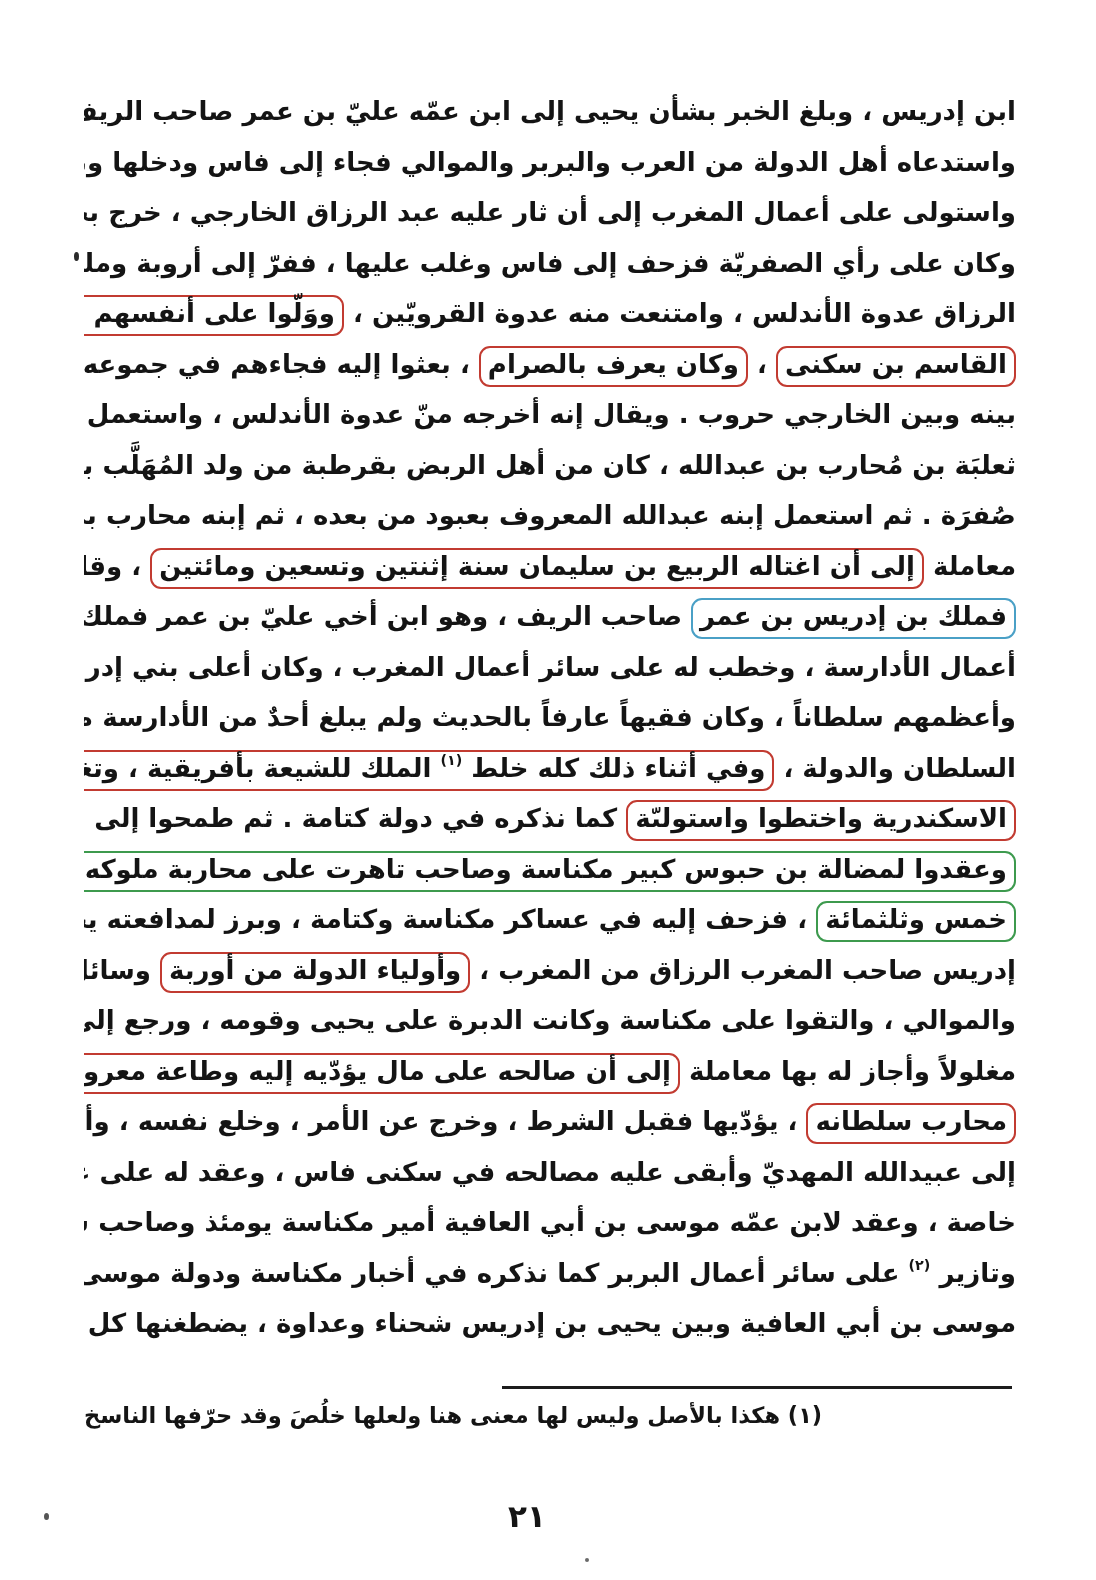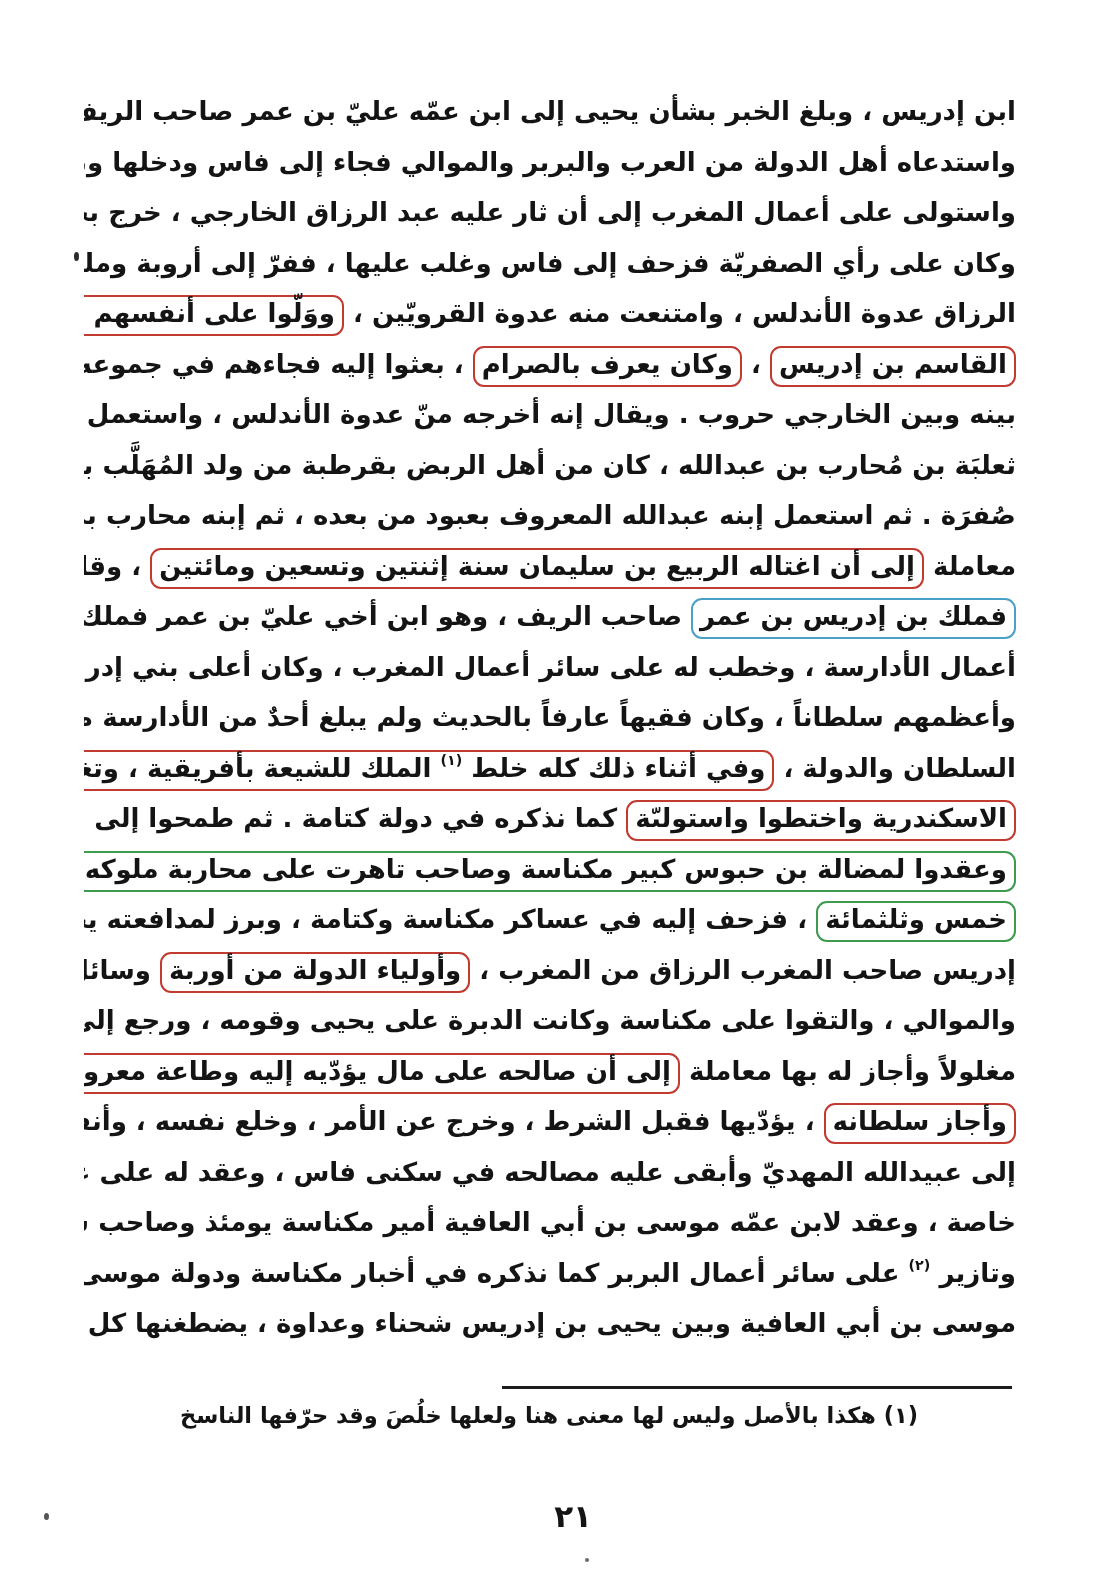--- a/index.html
+++ b/index.html
@@ -44,68 +44,68 @@
   .footnote-separator {
     position:absolute;
     top:1386px; right:84px;
     width:510px; height:3px;
     background:#1c1c1c;
   }
   .footnote {
     position:absolute;
     right:82px; left:84px;
     direction:rtl;
-    text-align:center;
+    text-align:left;
     font-size:22.5px;
     font-weight:bold;
     line-height:34px;
   }
   .footnote-1 { top:1398px; }
   .footnote-2 { top:1438px; }
   .page-number {
     position:absolute;
-    top:1498px; left:492px;
+    top:1498px; left:508px;
     width:100px;
-    text-align:right;
+    text-align:left;
     font-size:31px;
     font-weight:bold;
     letter-spacing:2px;
   }
   .speck { position:absolute; background:#2a2a2a; border-radius:50%; }
   .speck-1 { left:74px;  top:252px;  width:5px; height:9px; }
   .speck-2 { left:44px;  top:1513px; width:5px; height:7px; opacity:.8; }
   .speck-3 { left:585px; top:1558px; width:4px; height:4px; opacity:.7; }
 </style>
 </head>
 <body>
 
 <div class="page">
 
   <div class="text-block">
       <div class="line"><span>ابن إدريس ، وبلغ الخبر بشأن يحيى إلى ابن عمّه عليّ بن عمر صاحب الريف ،</span></div>
       <div class="line"><span>واستدعاه أهل الدولة من العرب والبربر والموالي فجاء إلى فاس ودخلها وبايعوه ،</span></div>
       <div class="line"><span>واستولى على أعمال المغرب إلى أن ثار عليه عبد الرزاق الخارجي ، خرج بجبال لمتونه</span></div>
       <div class="line"><span>وكان على رأي الصفريّة فزحف إلى فاس وغلب عليها ، ففرّ إلى أروبة وملك عبد</span></div>
       <div class="line"><span>الرزاق عدوة الأندلس ، وامتنعت منه عدوة القرويّين ، </span><span class="hl hl-red">ووَلّوا على أنفسهم يحيى بن</span></div>
-      <div class="line"><span class="hl hl-red">القاسم بن إدريس</span><span> ، </span><span class="hl hl-red">وكان يعرف بالصرام</span><span> ، بعثوا إليه فجاءهم في جموعه ، وكانت</span></div>
+      <div class="line"><span class="hl hl-red">القاسم بن سكنى</span><span> ، </span><span class="hl hl-red">وكان يعرف بالصرام</span><span> ، بعثوا إليه فجاءهم في جموعه ، وكانت</span></div>
       <div class="line"><span>بينه وبين الخارجي حروب . ويقال إنه أخرجه منّ عدوة الأندلس ، واستعمل عليها</span></div>
       <div class="line"><span>ثعلبَة بن مُحارب بن عبدالله ، كان من أهل الربض بقرطبة من ولد المُهَلَّب بن أبي</span></div>
       <div class="line"><span>صُفرَة . ثم استعمل إبنه عبدالله المعروف بعبود من بعده ، ثم إبنه محارب بن عبود بن</span></div>
       <div class="line"><span>معاملة </span><span class="hl hl-red">إلى أن اغتاله الربيع بن سليمان سنة إثنتين وتسعين ومائتين</span><span> ، وقام بالأمر مكانه</span></div>
       <div class="line"><span class="hl hl-blue">فملك بن إدريس بن عمر</span><span> صاحب الريف ، وهو ابن أخي عليّ بن عمر فملك جميع</span></div>
       <div class="line"><span>أعمال الأدارسة ، وخطب له على سائر أعمال المغرب ، وكان أعلى بني إدريس ملكاً</span></div>
       <div class="line"><span>وأعظمهم سلطاناً ، وكان فقيهاً عارفاً بالحديث ولم يبلغ أحدٌ من الأدارسة مبلغه في</span></div>
       <div class="line"><span>السلطان والدولة ، </span><span class="hl hl-red">وفي أثناء ذلك كله خلط <sup class="fnmark">(١)</sup> الملك للشيعة بأفريقية ، وتغلّبوا على</span></div>
       <div class="line"><span class="hl hl-red">الاسكندرية واختطوا واستولىّة</span><span> كما نذكره في دولة كتامة . ثم طمحوا إلى ملك المغرب</span></div>
       <div class="line"><span class="hl hl-green">وعقدوا لمضالة بن حبوس كبير مكناسة وصاحب تاهرت على محاربة ملوكه سنة</span></div>
       <div class="line"><span class="hl hl-green">خمس وثلثمائة</span><span> ، فزحف إليه في عساكر مكناسة وكتامة ، وبرز لمدافعته يحيى بن</span></div>
       <div class="line"><span>إدريس صاحب المغرب الرزاق من المغرب ، </span><span class="hl hl-red">وأولياء الدولة من أوربة</span><span> وسائل البرابرة</span></div>
       <div class="line"><span>والموالي ، والتقوا على مكناسة وكانت الدبرة على يحيى وقومه ، ورجع إلى فاس</span></div>
       <div class="line"><span>مغلولاً وأجاز له بها معاملة </span><span class="hl hl-red">إلى أن صالحه على مال يؤدّيه إليه وطاعة معروفة لعبيدالله</span></div>
-      <div class="line"><span class="hl hl-red">وأجاز سلطانه</span><span> ، يؤدّيها فقبل الشرط ، وخرج عن الأمر ، وخلع نفسه ، وأنفذ بيعته</span></div>
+      <div class="line"><span class="hl hl-red">محارب سلطانه</span><span> ، يؤدّيها فقبل الشرط ، وخرج عن الأمر ، وخلع نفسه ، وأنفذ بيعته</span></div>
       <div class="line"><span>إلى عبيدالله المهديّ وأبقى عليه مصالحه في سكنى فاس ، وعقد له على عملها</span></div>
       <div class="line"><span>خاصة ، وعقد لابن عمّه موسى بن أبي العافية أمير مكناسة يومئذ وصاحب سنور</span></div>
       <div class="line"><span>وتازير <sup class="fnmark">(٢)</sup> على سائر أعمال البربر كما نذكره في أخبار مكناسة ودولة موسى . وكان بين</span></div>
       <div class="line"><span>موسى بن أبي العافية وبين يحيى بن إدريس شحناء وعداوة ، يضطغنها كل واحد</span></div>
     </div>
 
   <div class="footnote-separator"></div>
 
   <div class="footnote footnote-1">(١) هكذا بالأصل وليس لها معنى هنا ولعلها خلُصَ وقد حرّفها الناسخ</div>
 

